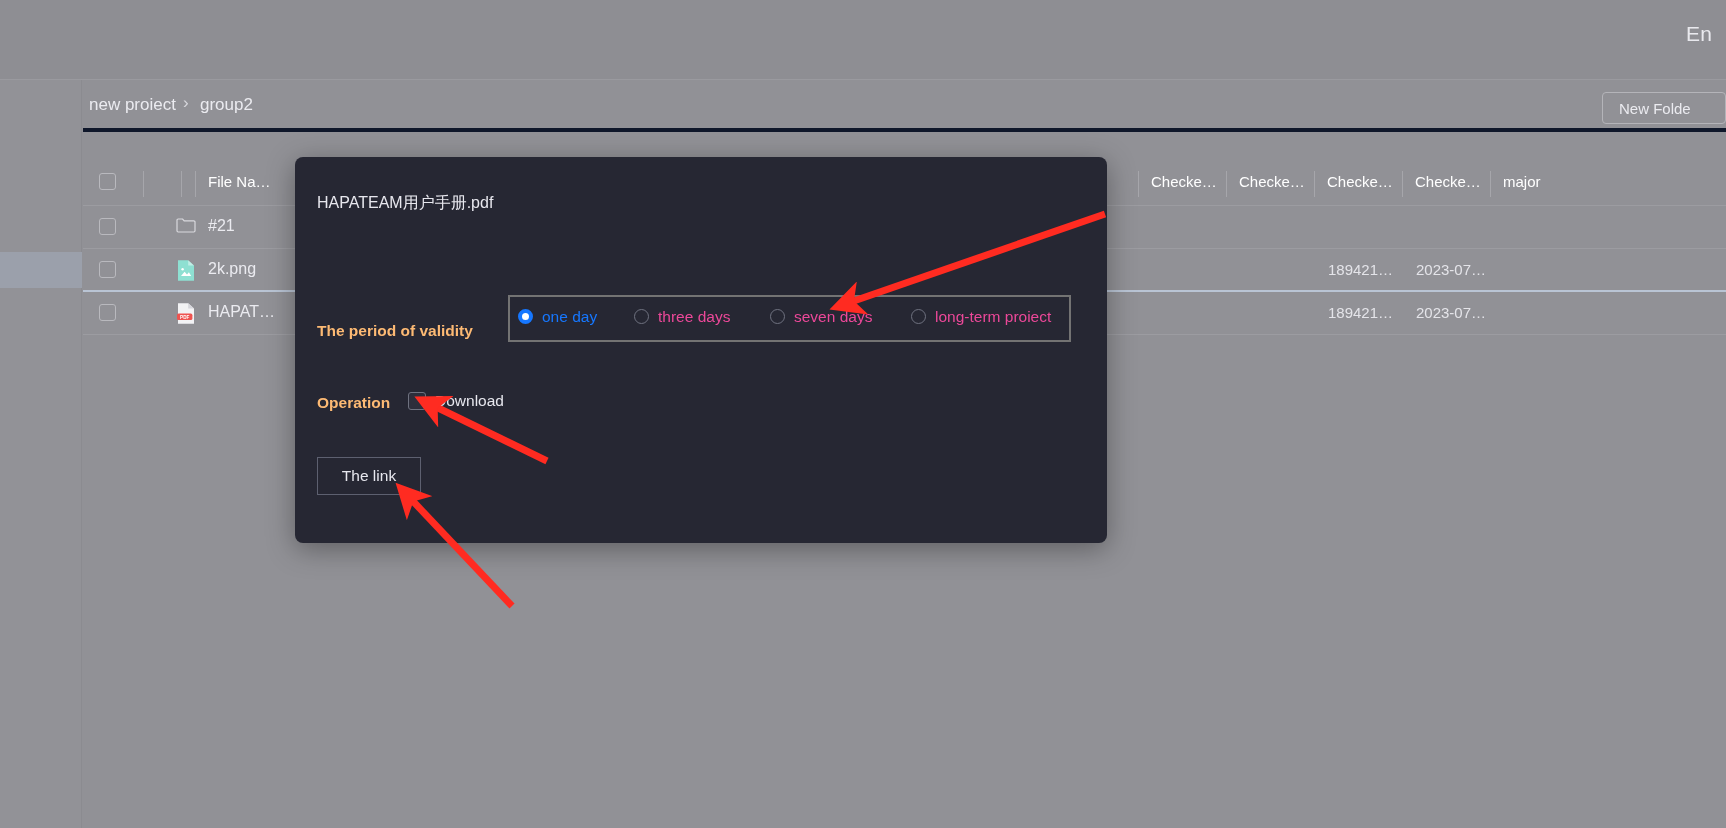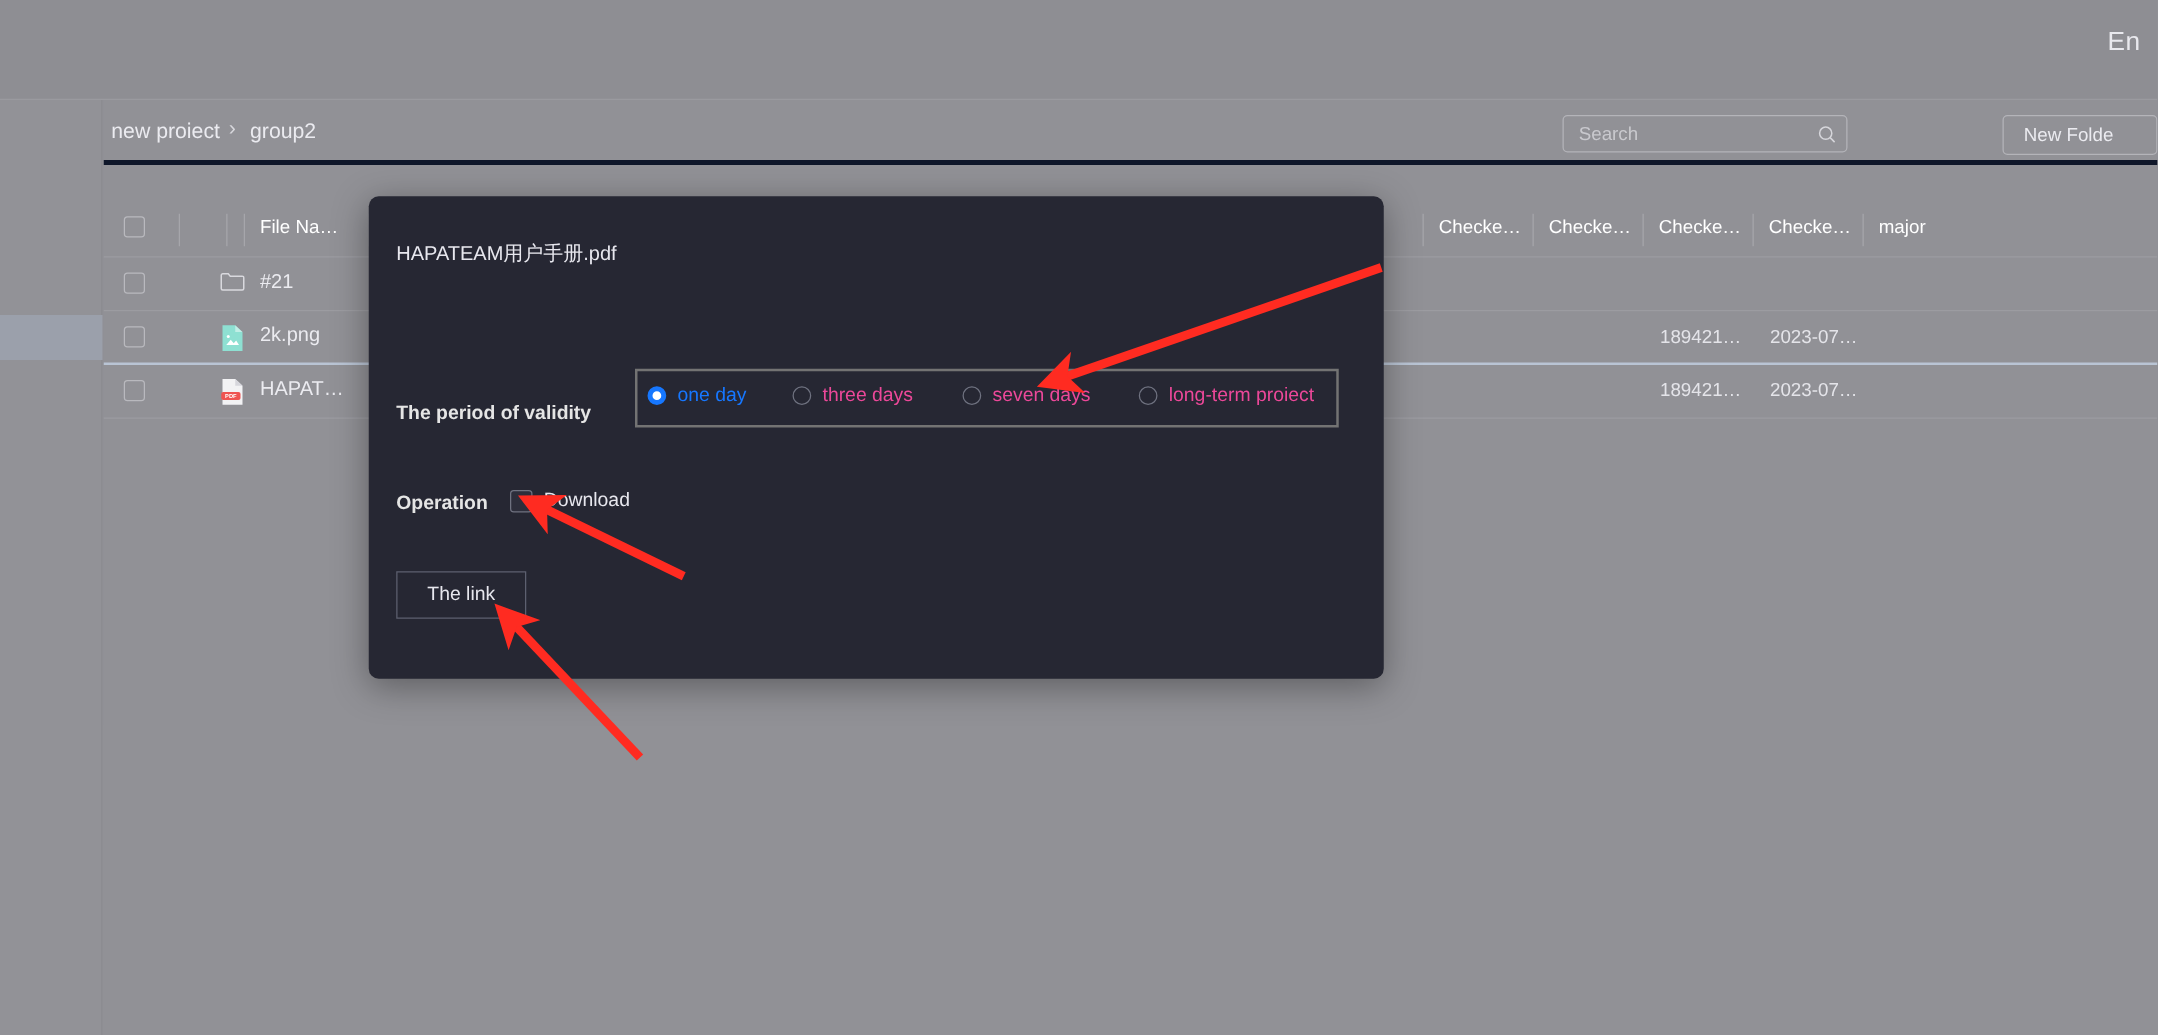--- a/index.html
+++ b/index.html
@@ -126,21 +126,21 @@
   .modal-close svg { display: block; }
 
   .modal-body { position: relative; height: 313px; }
 
   .filename {
     position: absolute; left: 22px; top: 36px; font-size: 16px; color: #e7e7ee;
   }
 
   .row-validity { position: absolute; left: 22px; top: 160px; }
   .lbl-bold {
-    position: absolute; font-size: 15.5px; font-weight: bold; color: #e5e5e5;
+    position: absolute; font-size: 15.5px; font-weight: bold; color: #fdba74;
     white-space: nowrap;
   }
   .lbl-validity { left: 0; top: 5px; }
 
   .radio-group {
     position: absolute; left: 191px; top: -22px;
     width: 563px; height: 47px;
     border: 2px solid #737373;
   }
   .radio-item { position: absolute; top: 11px; }
@@ -194,29 +194,20 @@
     <div class="sidebar-active"></div>
   </div>
 
   <div class="content"></div>
 
   <div class="breadcrumb-bar">
     <div class="crumb crumb-1">new proiect</div>
     <div class="crumb crumb-sep">›</div>
     <div class="crumb crumb-2">group2</div>
 
-    <div class="search-box">
-      <div class="ph">Search</div>
-      <div class="search-icon">
-        <svg width="15" height="15" viewBox="0 0 16 16" fill="none">
-          <circle cx="7" cy="7" r="5.2" stroke="#d6d6db" stroke-width="1.3"></circle>
-          <line x1="10.8" y1="10.8" x2="14.6" y2="14.6" stroke="#d6d6db" stroke-width="1.3"></line>
-        </svg>
-      </div>
-    </div>
 
     <div class="newfolder-btn">
       <span>New Folde</span>
     </div>
   </div>
 
   <div class="table">
     <div class="thead">
       <div class="hcheck"></div>
       <div class="vrule" style="left:60px"></div>

